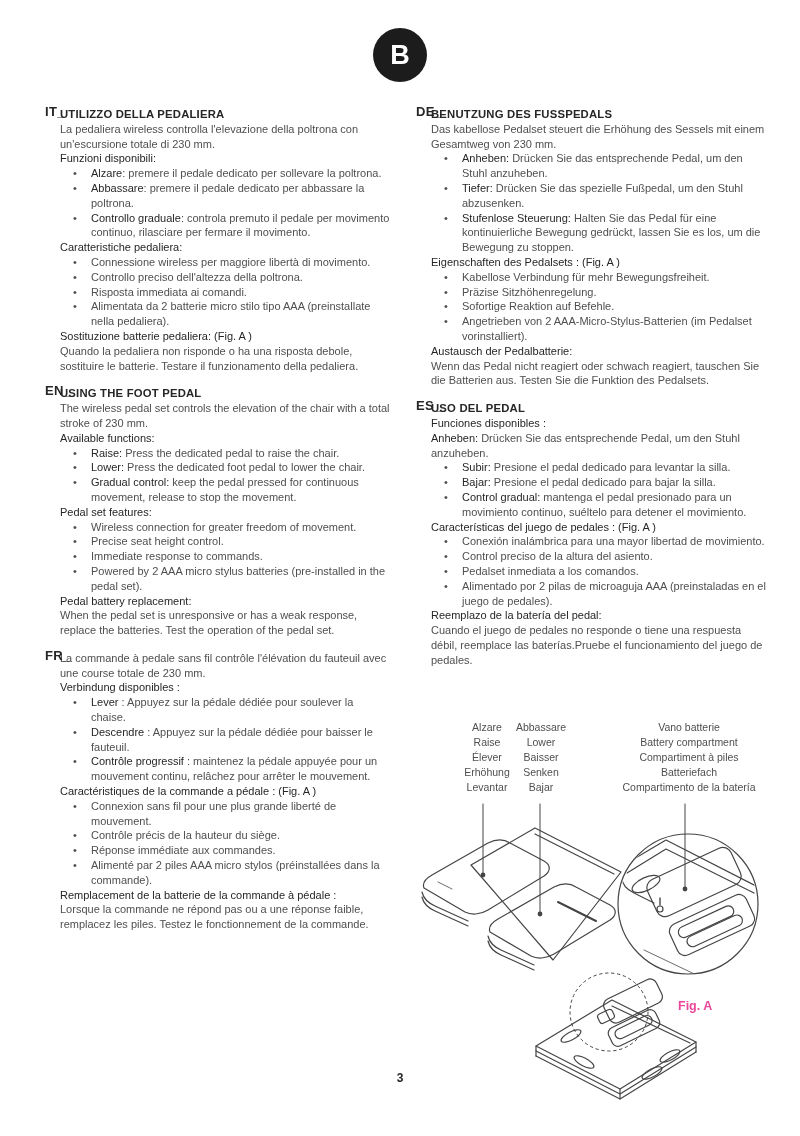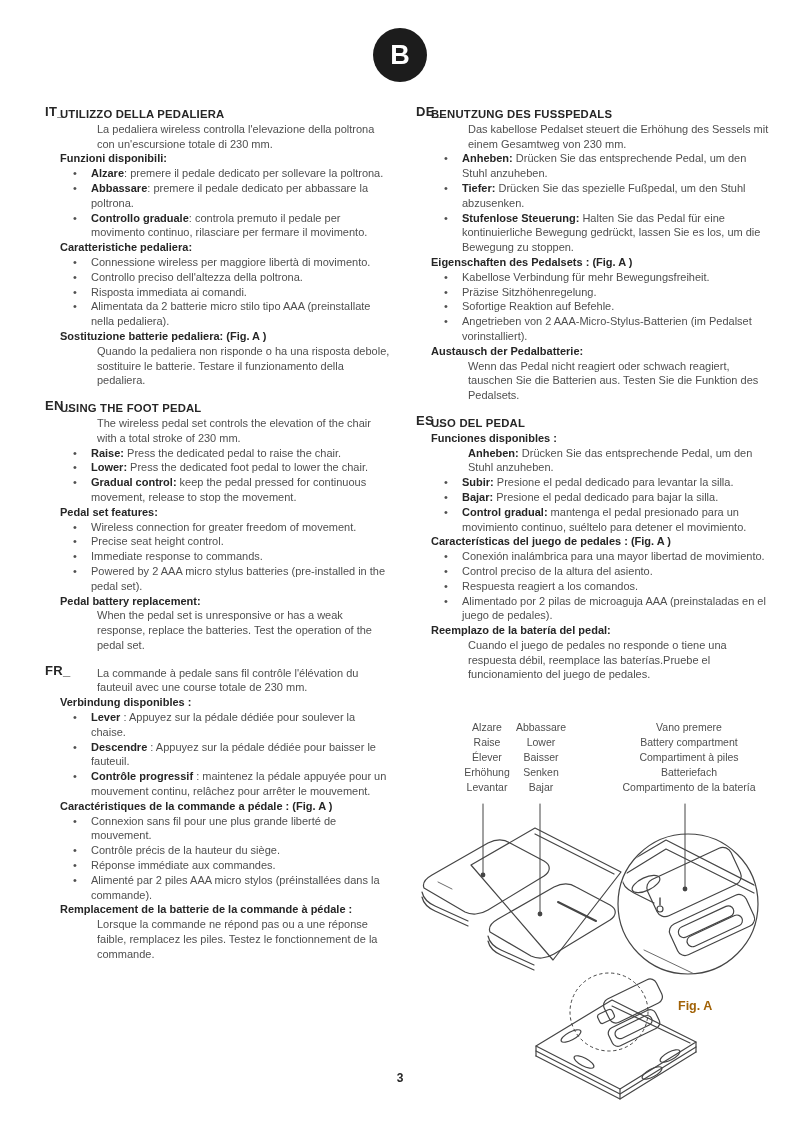--- a/index.html
+++ b/index.html
@@ -7,32 +7,32 @@
         font-family:"Liberation Sans",sans-serif;color:#4f4f4f;overflow:hidden;}
   .badge{position:absolute;left:373px;top:28px;width:54px;height:54px;border-radius:50%;
          background:#1c1c1c;color:#ffffff;display:flex;align-items:center;justify-content:center;
          font-weight:bold;font-size:27px;}
   .col{position:absolute;top:107px;font-size:11px;line-height:14.8px;}
   .col-left{left:37px;width:354px;}
   .col-right{left:408px;width:362px;}
   .section{position:relative;padding-left:23px;margin-bottom:13px;}
   .lang{position:absolute;left:8px;top:-2px;font-size:13px;font-weight:bold;color:#262626;letter-spacing:.3px;}
   .sec-title{font-weight:bold;color:#262626;font-size:11.3px;letter-spacing:.2px;}
-  .b-p{color:#4f4f4f;margin-left:37px;}
+  .b-p{color:#4f4f4f;}
   .b-h{font-weight:bold;color:#262626;}
   .b-li{display:flex;}
   .bullet{flex:none;width:18px;margin-left:13px;color:#4f4f4f;}
   .li-body{flex:1;}
-  .bold{font-weight:bold;color:#262626;}
+  .bold{font-weight:normal;color:#262626;}
   .diagram{position:absolute;left:408px;top:712px;width:380px;height:410px;font-size:10.5px;line-height:15px;}
   .dcol{position:absolute;text-align:center;color:#4f4f4f;}
   .dcol1{left:39px;top:8px;width:80px;}
   .dcol2{left:94px;top:8px;width:78px;}
   .dcol3{left:181px;top:8px;width:200px;}
-  .fig-a{position:absolute;left:270px;top:287px;font-weight:bold;color:#a16207;font-size:12.5px;}
+  .fig-a{position:absolute;left:270px;top:287px;font-weight:bold;color:#ec4899;font-size:12.5px;}
   .dsvg{position:absolute;left:0;top:0;}
   .page-num{position:absolute;left:0;right:0;top:1071px;text-align:center;font-weight:bold;
             color:#262626;font-size:12px;}
 </style>
 </head>
 <body>
 
 <div class="page">
 
   <div class="badge">
@@ -74,20 +74,21 @@
           <span class="bullet">•</span>
           <div class="li-body"><span>Alimentata da 2 batterie micro stilo tipo AAA (preinstallate nella pedaliera).</span></div>
         </div>
         <div class="b-h"><span class="bold">Sostituzione batterie pedaliera: (Fig. A )</span></div>
         <div class="b-p"><span>Quando la pedaliera non risponde o ha una risposta debole, sostituire le batterie. Testare il funzionamento della pedaliera.</span></div>
       </div>
       <div class="section">
         <span class="lang">EN_</span>
         <div class="sec-title">USING THE FOOT PEDAL</div>
         <div class="b-p"><span>The wireless pedal set controls the elevation of the chair with a total stroke of 230 mm.</span></div>
+        <div class="b-h"><span class="bold">Available functions:</span></div>
         <div class="b-li">
           <span class="bullet">•</span>
           <div class="li-body"><span class="bold">Raise:</span><span> Press the dedicated pedal to raise the chair.</span></div>
         </div>
         <div class="b-li">
           <span class="bullet">•</span>
           <div class="li-body"><span class="bold">Lower:</span><span> Press the dedicated foot pedal to lower the chair.</span></div>
         </div>
         <div class="b-li">
           <span class="bullet">•</span>
@@ -208,21 +209,21 @@
         <div class="b-li">
           <span class="bullet">•</span>
           <div class="li-body"><span>Conexión inalámbrica para una mayor libertad de movimiento.</span></div>
         </div>
         <div class="b-li">
           <span class="bullet">•</span>
           <div class="li-body"><span>Control preciso de la altura del asiento.</span></div>
         </div>
         <div class="b-li">
           <span class="bullet">•</span>
-          <div class="li-body"><span>Respuesta reagiert a los comandos.</span></div>
+          <div class="li-body"><span>Pedalset inmediata a los comandos.</span></div>
         </div>
         <div class="b-li">
           <span class="bullet">•</span>
           <div class="li-body"><span>Alimentado por 2 pilas de microaguja AAA (preinstaladas en el juego de pedales).</span></div>
         </div>
         <div class="b-h"><span class="bold">Reemplazo de la batería del pedal:</span></div>
         <div class="b-p"><span>Cuando el juego de pedales no responde o tiene una respuesta débil, reemplace las baterías.Pruebe el funcionamiento del juego de pedales.</span></div>
       </div>
     </div>
 
@@ -235,21 +236,21 @@
         <div class="dline">Levantar</div>
       </div>
     <div class="dcol dcol2">
         <div class="dline">Abbassare</div>
         <div class="dline">Lower</div>
         <div class="dline">Baisser</div>
         <div class="dline">Senken</div>
         <div class="dline">Bajar</div>
       </div>
     <div class="dcol dcol3">
-        <div class="dline">Vano premere</div>
+        <div class="dline">Vano batterie</div>
         <div class="dline">Battery compartment</div>
         <div class="dline">Compartiment à piles</div>
         <div class="dline">Batteriefach</div>
         <div class="dline">Compartimento de la batería</div>
       </div>
 
     <svg class="dsvg" width="380" height="410" viewBox="0 0 380 410" fill="none" stroke="#454545" stroke-width="1.2" stroke-linejoin="round" stroke-linecap="round">
 
       <g stroke-width="1">
         <line x1="75" y1="92" x2="75" y2="161"></line>

